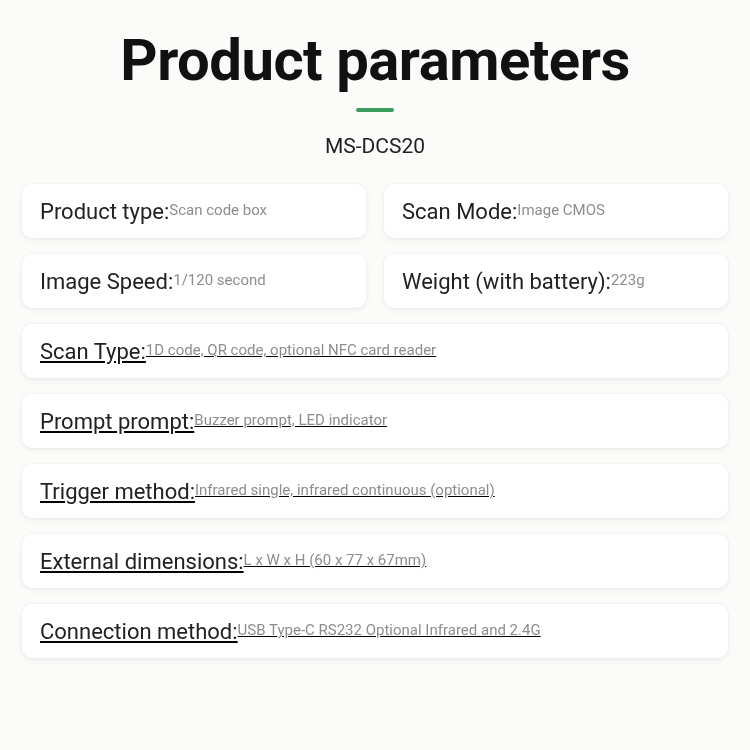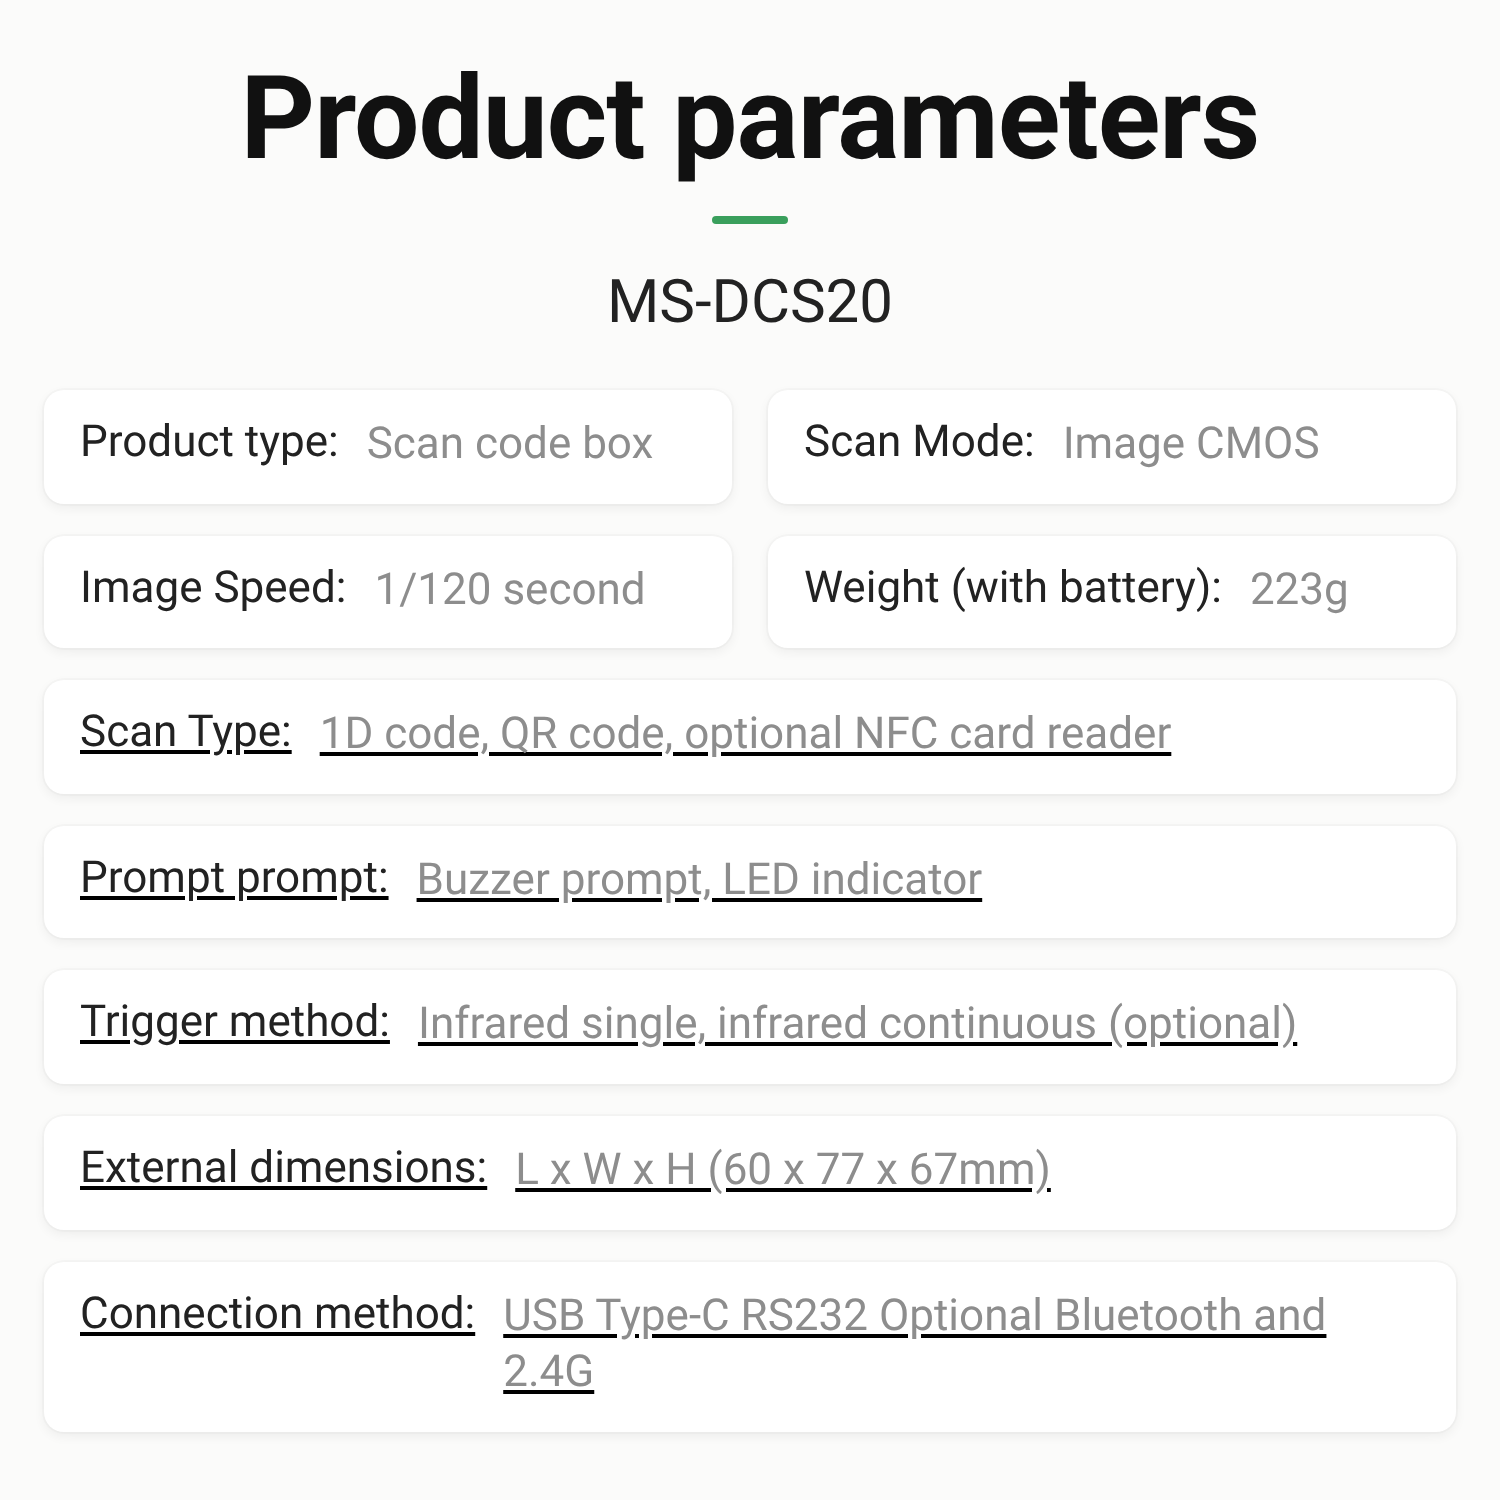--- a/index.html
+++ b/index.html
@@ -18,48 +18,47 @@
     margin-top: 6px;
   }
   .underline {
     width: 38px;
     height: 4px;
     background: #3a9f5c;
     margin: 14px auto 0 auto;
     border-radius: 2px;
   }
   .model {
-    font-size: 30px;
+    font-size: 21px;
     font-weight: 400;
     text-align: center;
     color: #222;
     margin-top: 22px;
     margin-bottom: 26px;
   }
   .rows { display: flex; flex-direction: column; gap: 16px; }
   .row { display: flex; gap: 18px; }
   .card {
     background: #ffffff;
     border-radius: 10px;
     box-shadow: 0 2px 6px rgba(0,0,0,0.06), 0 0 0 1px rgba(0,0,0,0.02);
     padding: 14px 18px;
     display: flex;
-    align-items: flex-start;
-    gap: 14px;
+    align-items: center;
     min-height: 54px;
   }
   .card.half { flex: 1 1 0; }
   .card.full { width: 100%; text-decoration: underline; }
   .label {
     font-size: 22px;
     color: #222;
     white-space: nowrap;
   }
   .value {
-    font-size: 22px;
+    font-size: 15px;
     color: #8d8d8d;
     line-height: 1.3;
   }
 </style>
 </head>
 <body>
 
 <div class="title">Product parameters</div>
 <div class="underline"></div>
 <div class="model">MS-DCS20</div>
@@ -112,17 +111,17 @@
   <div class="row">
     <div class="card full">
       <span class="label">External dimensions:</span>
       <span class="value">L x W x H (60 x 77 x 67mm)</span>
     </div>
   </div>
 
   <div class="row">
     <div class="card full">
       <span class="label">Connection method:</span>
-      <span class="value">USB Type-C RS232 Optional Bluetooth and 2.4G</span>
+      <span class="value">USB Type-C RS232 Optional Infrared and 2.4G</span>
     </div>
   </div>
 
 </div>
 
 </body></html>

